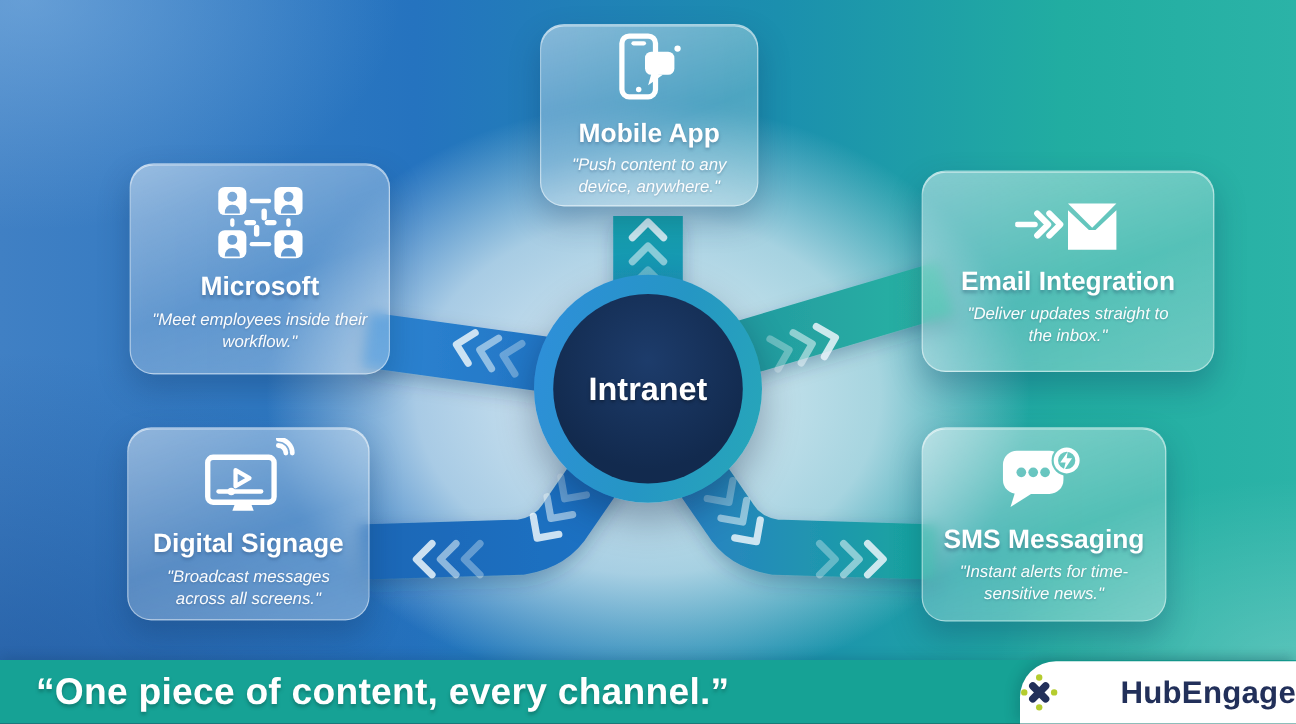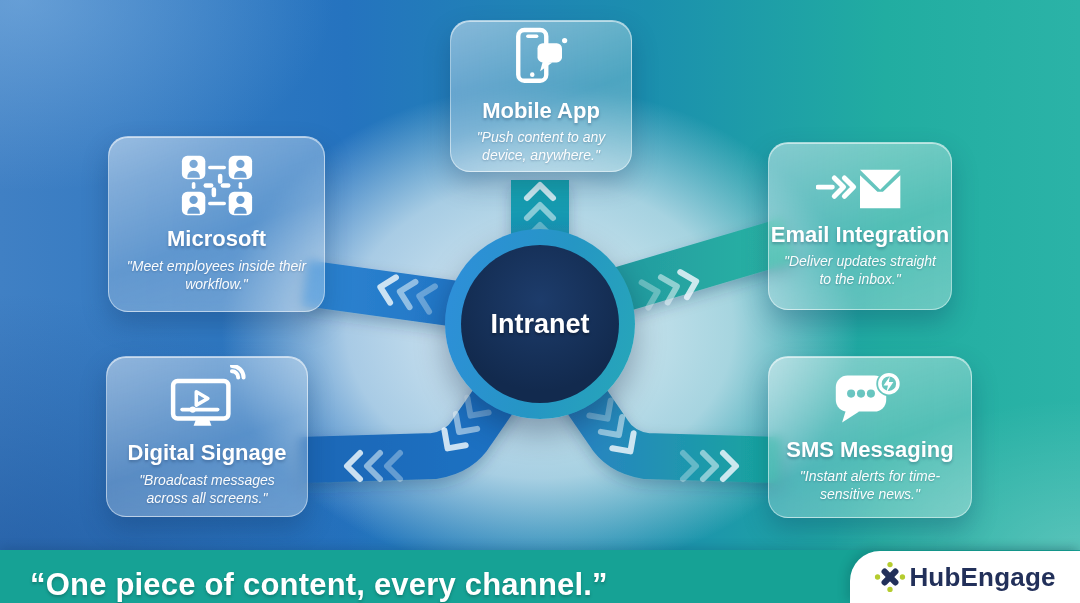--- a/index.html
+++ b/index.html
@@ -24,48 +24,48 @@
     display:flex;flex-direction:column;align-items:center;justify-content:center;
     text-align:center;color:#fff;padding:8px 10px;box-sizing:border-box;
   }
   .card-icon{margin-bottom:9px;display:flex;align-items:center;justify-content:center;}
   .card-title{font-weight:700;font-size:22px;line-height:1.15;text-shadow:0 2px 3px rgba(15,40,75,0.3);}
   .card-title span{display:block;white-space:nowrap;}
   .card-quote{margin-top:6px;font-style:italic;font-size:14px;line-height:1.28;max-width:185px;
     color:rgba(255,255,255,0.97);text-shadow:0 1px 2px rgba(15,40,75,0.25);}
   .card-mobile {left:450px;top:20px;width:182px;height:152px;}
   .card-teams  {left:108px;top:136px;width:217px;height:176px;}
-  .card-email  {left:768px;top:142px;width:184px;height:168px;}
+  .card-email  {left:768px;top:142px;width:244px;height:168px;}
   .card-signage{left:106px;top:356px;width:202px;height:161px;}
   .card-sms    {left:768px;top:356px;width:204px;height:162px;}
   
   .hub{
     position:absolute;z-index:3;left:445px;top:229px;width:190px;height:190px;border-radius:50%;
     background:linear-gradient(105deg,#2f8edc 0%,#2596c4 55%,#27a8b8 100%);
     display:flex;align-items:center;justify-content:center;
     box-shadow:0 14px 30px rgba(8,30,60,0.35);
   }
   .hub-core{
     width:158px;height:158px;border-radius:50%;
     background:radial-gradient(circle at 50% 35%, #1d3c6b 0%, #122a4e 70%);
     display:flex;align-items:center;justify-content:center;
     color:#fff;font-weight:700;font-size:27px;line-height:1.2;text-align:center;
     text-shadow:0 2px 3px rgba(0,0,0,0.35);
   }
   .hub-core span{display:block;}
   
   .banner{
     position:absolute;z-index:4;left:0;bottom:0;width:1080px;height:53px;background:#16a295;
-    display:flex;align-items:flex-end;box-shadow:0 -2px 10px rgba(0,40,60,0.18);
+    display:flex;align-items:center;box-shadow:0 -2px 10px rgba(0,40,60,0.18);
   }
   .tagline{padding-left:30px;font-size:31px;font-weight:700;color:#fff;letter-spacing:0.2px;
     text-shadow:0 2px 3px rgba(10,60,55,0.35);}
   .logo-plate{
     position:absolute;right:0;bottom:0;height:52px;width:230px;background:#ffffff;
-    border-top-left-radius:30px;display:flex;align-items:center;justify-content:center;gap:3px;
+    border-top-left-radius:30px;display:flex;align-items:center;justify-content:space-between;gap:3px;
     box-shadow:-4px -2px 10px rgba(0,50,60,0.18);z-index:5;
   }
   .logo-text{font-size:26px;font-weight:600;color:#22305a;letter-spacing:0.2px;}
 </style>
 </head>
 <body>
 
 <div class="stage">
 
   <svg class="spokes" width="1080" height="603" viewBox="0 0 1080 603">

